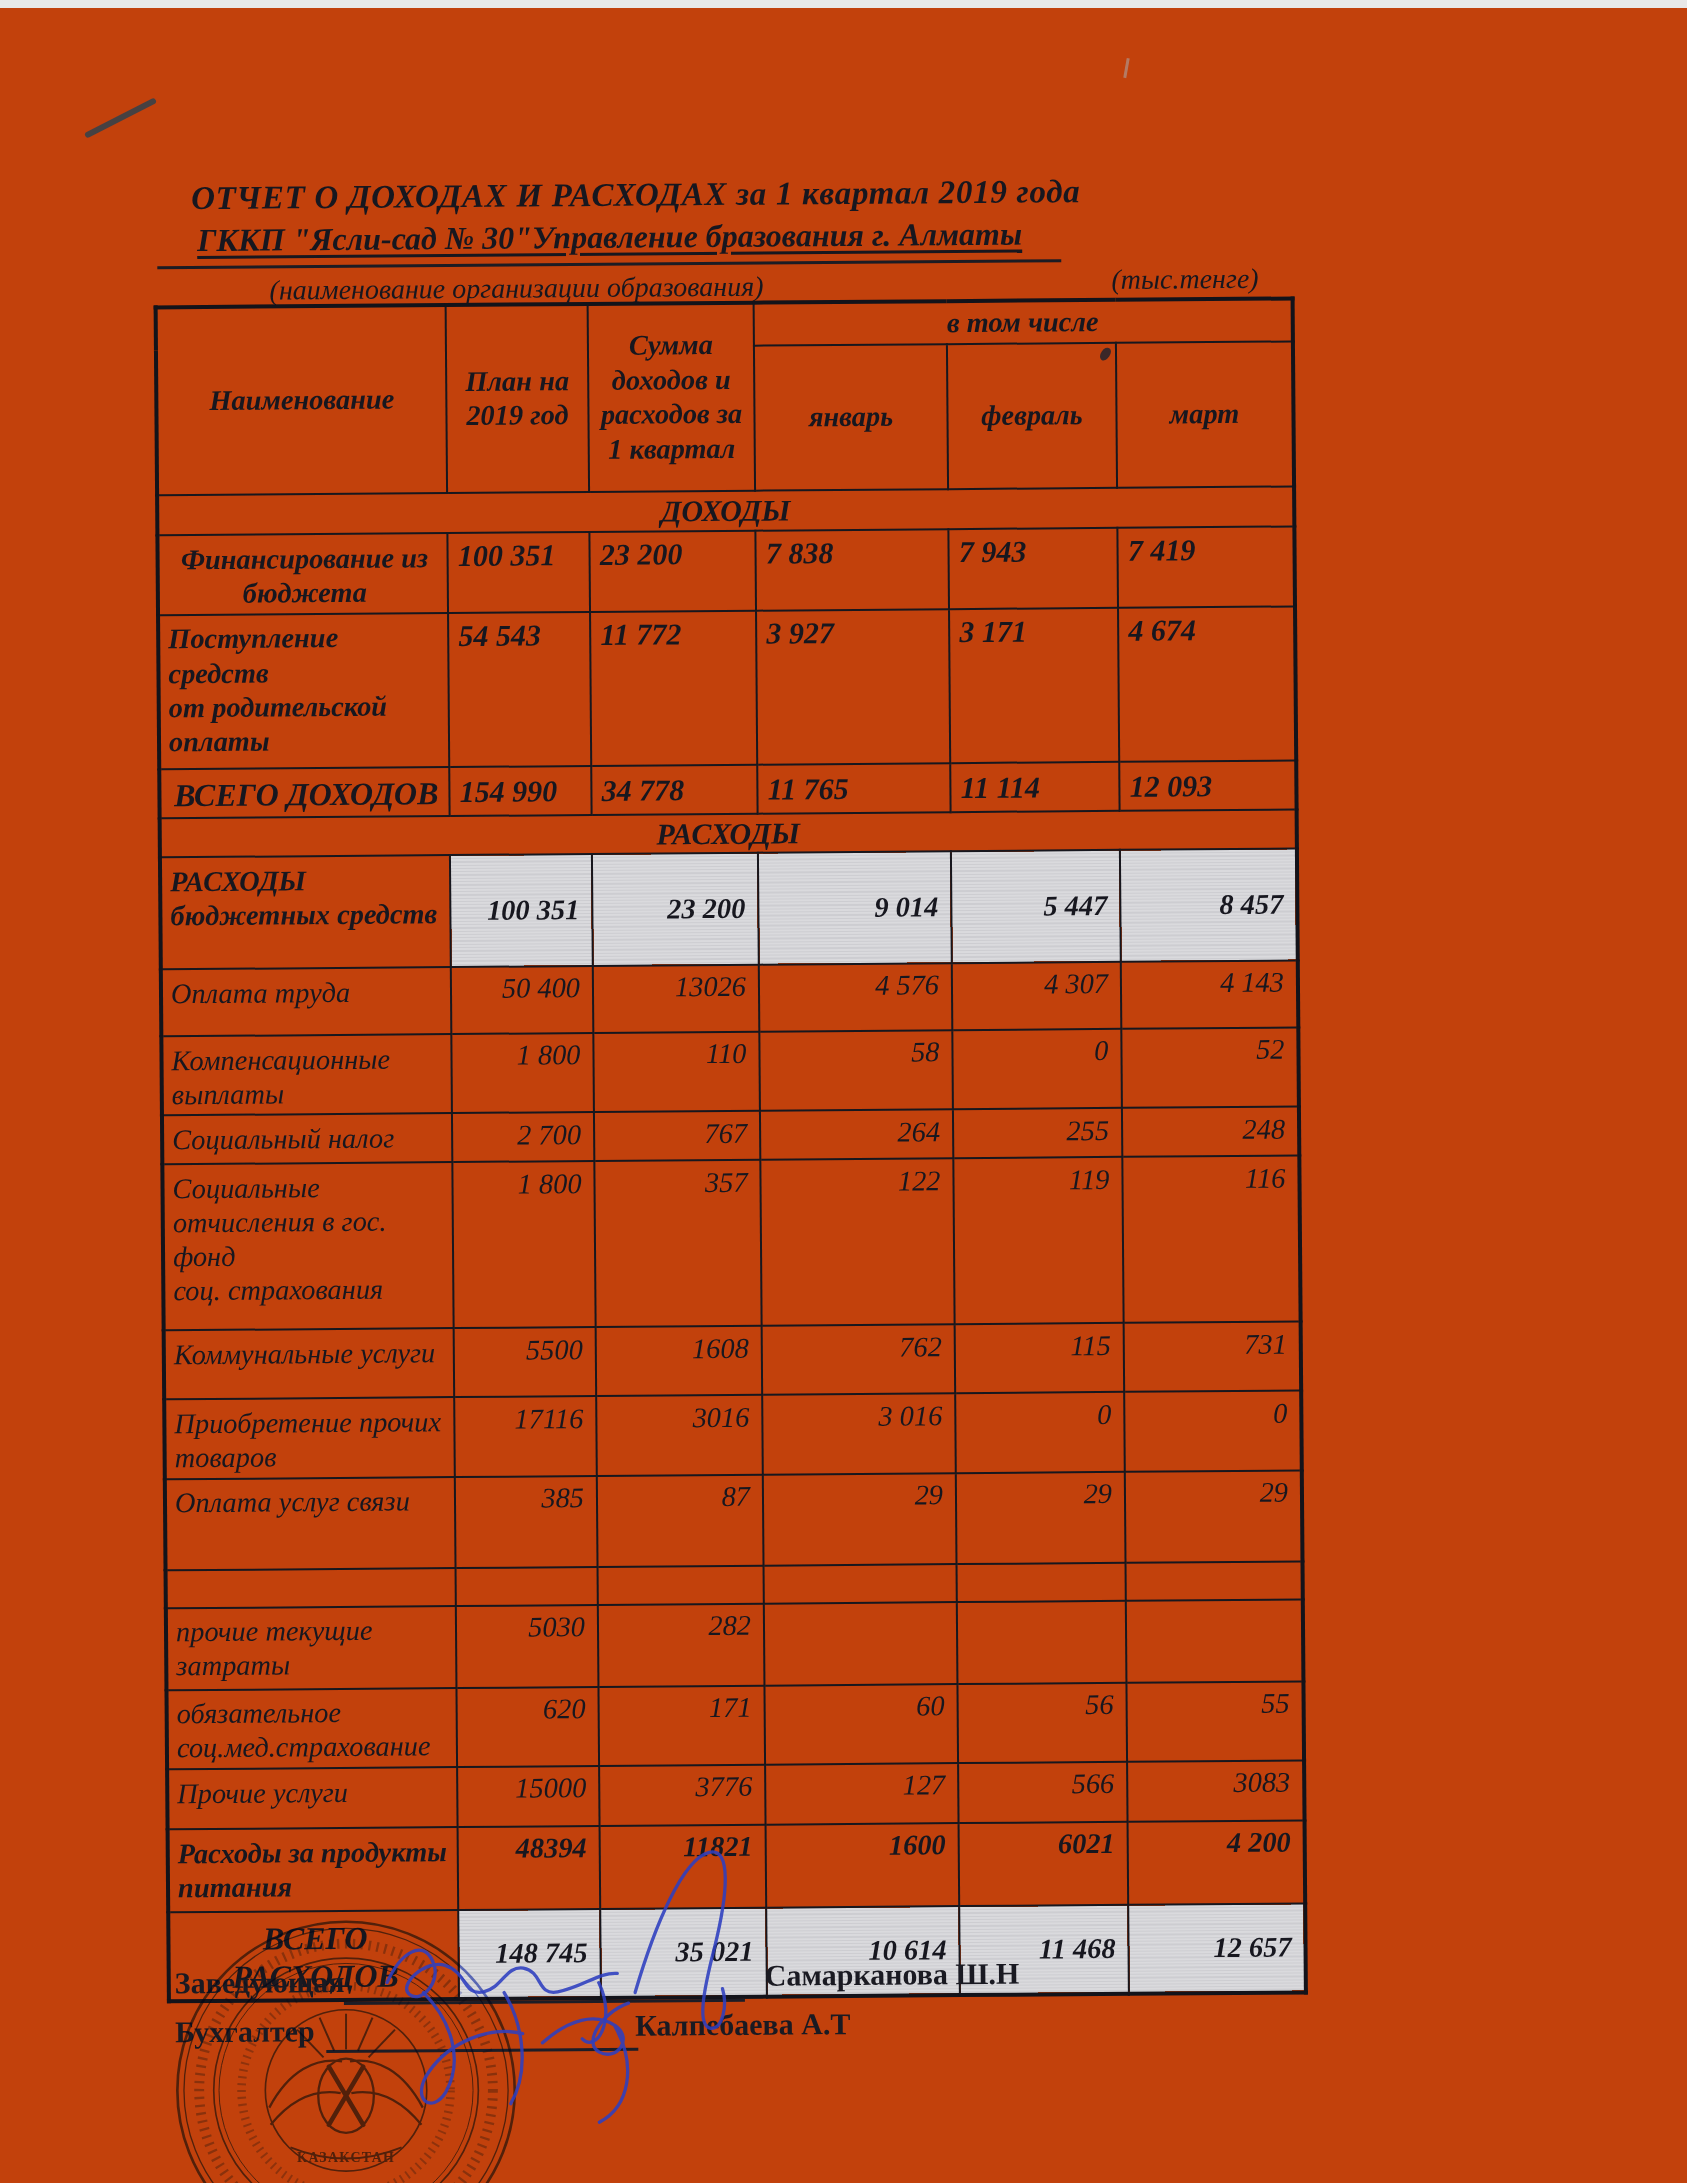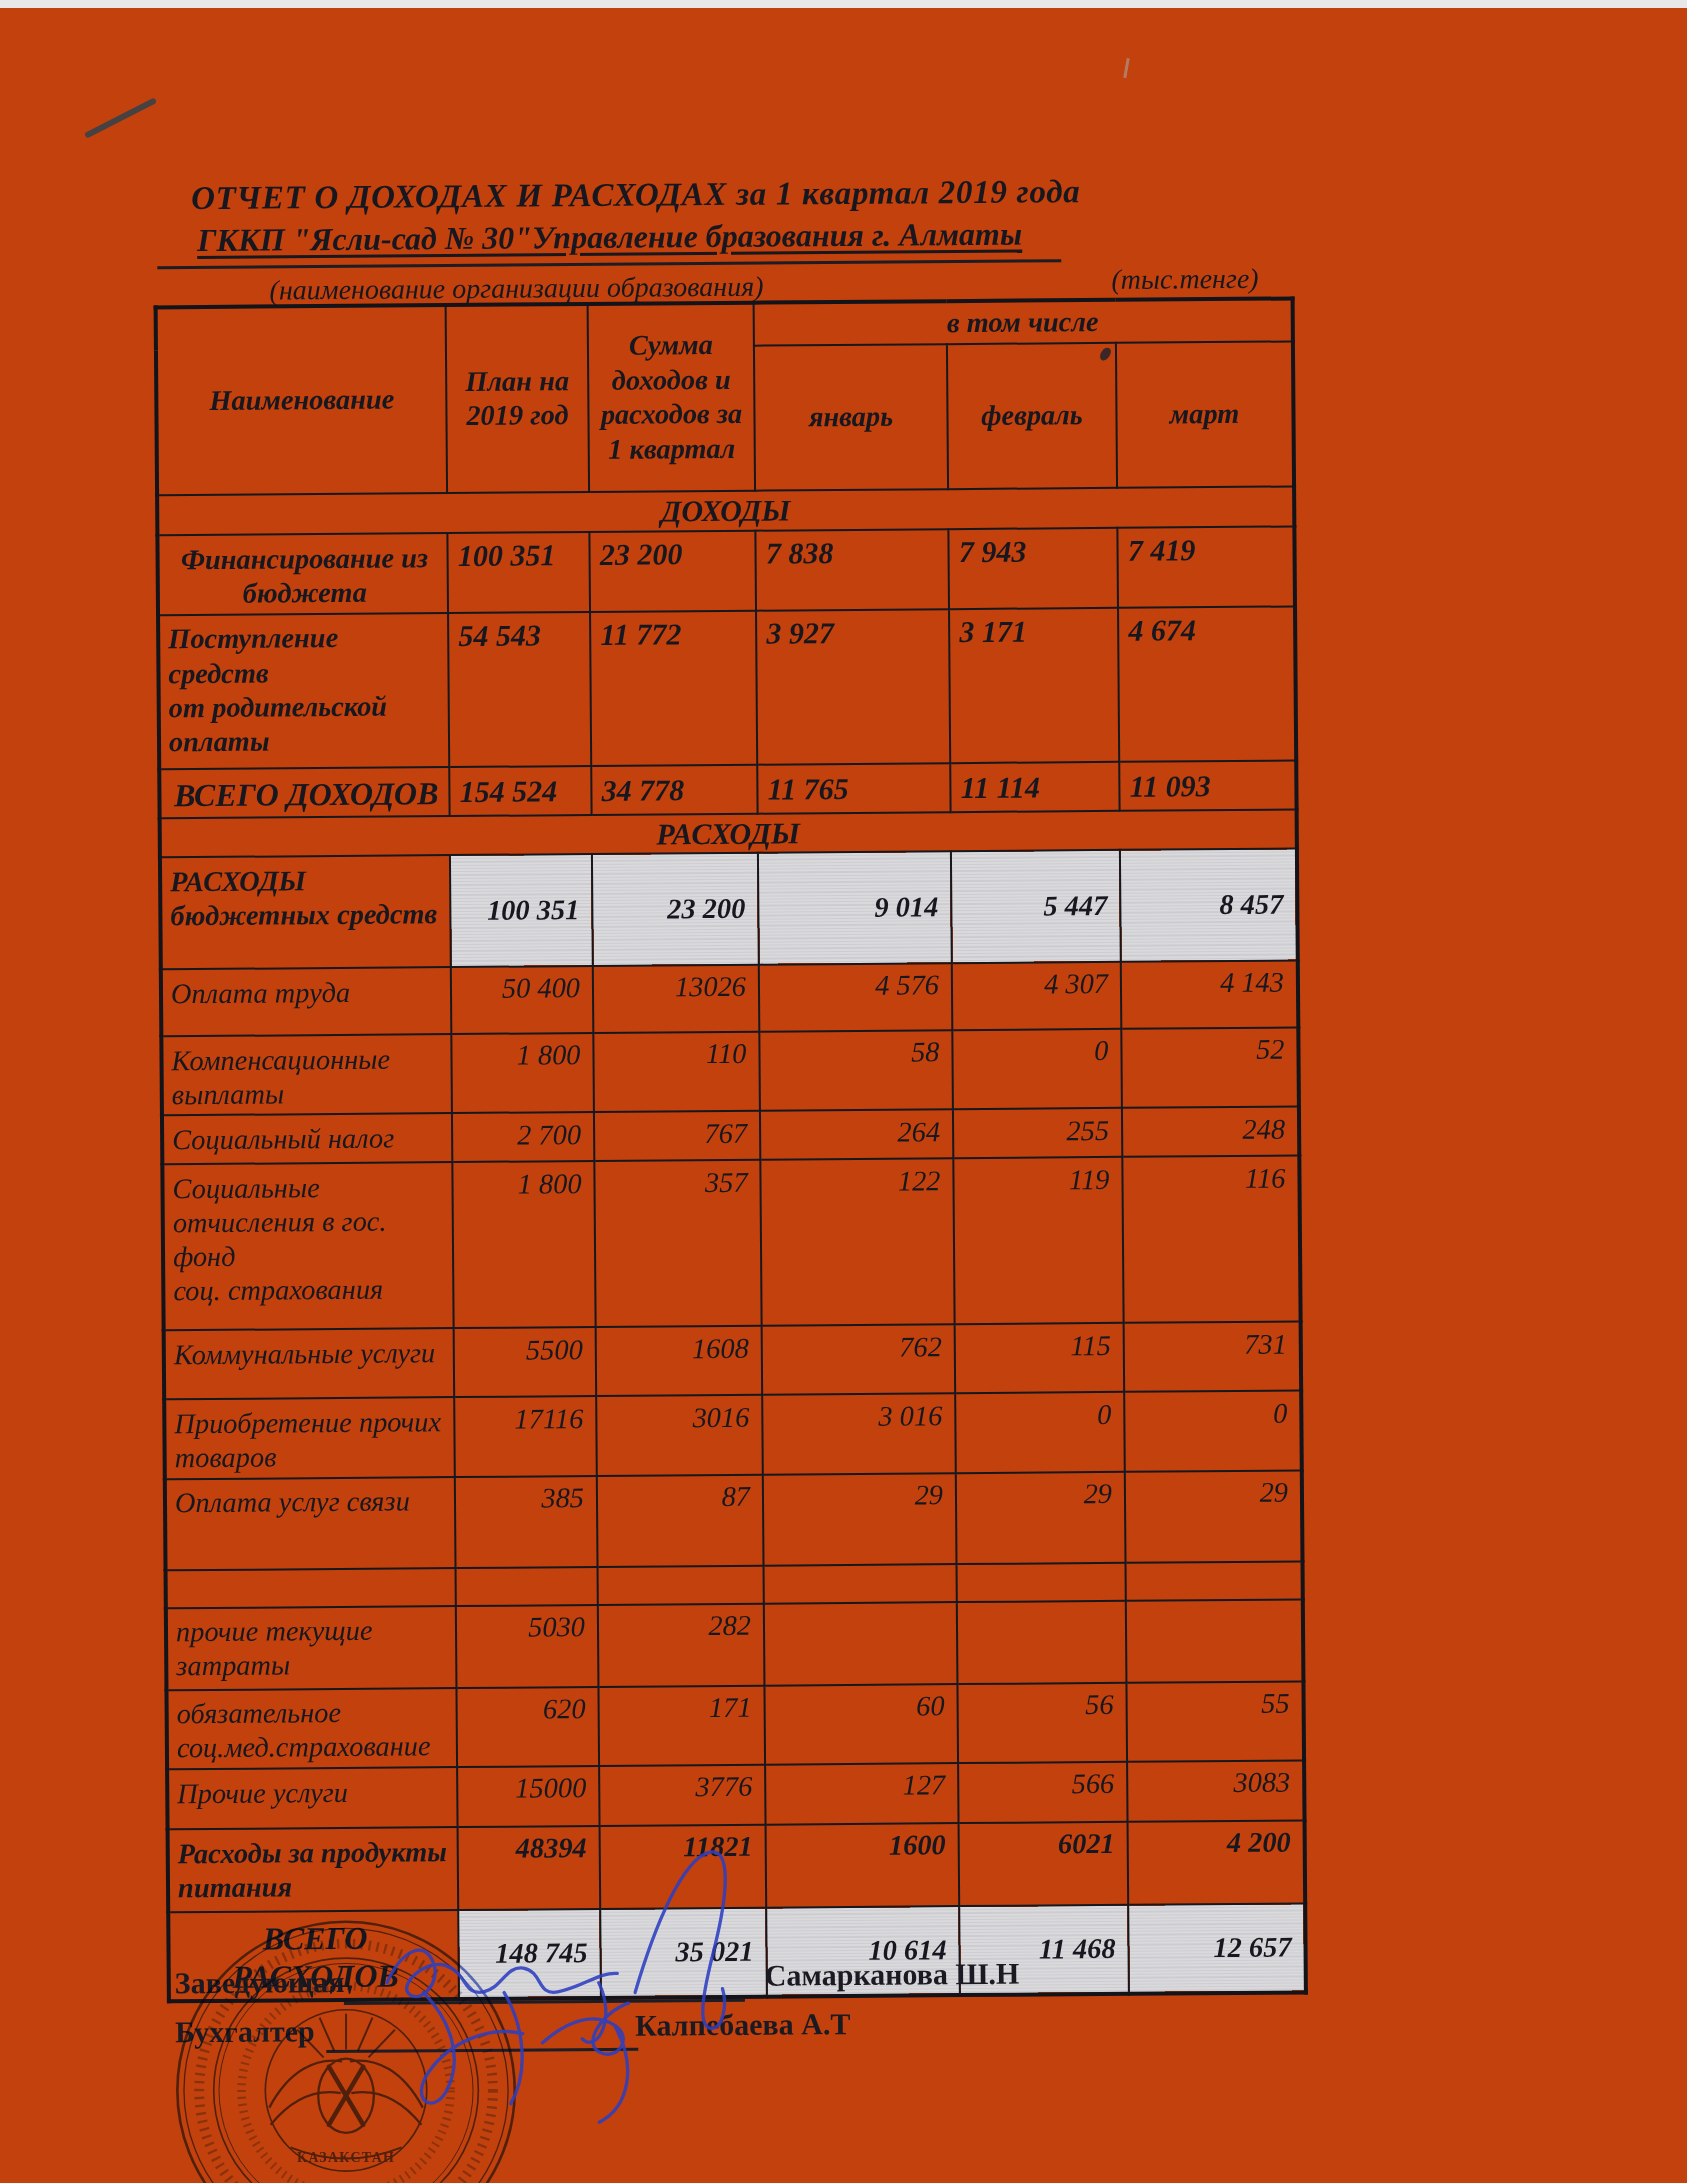--- a/index.html
+++ b/index.html
@@ -162,25 +162,25 @@
 оплаты</td>
           <td class="num-inc">54 543</td>
           <td class="num-inc">11 772</td>
           <td class="num-inc">3 927</td>
           <td class="num-inc">3 171</td>
           <td class="num-inc">4 674</td>
         </tr>
 
         <tr style="height:36px">
           <td class="lbl big">ВСЕГО ДОХОДОВ</td>
-          <td class="num-inc mid">154 524</td>
+          <td class="num-inc mid">154 990</td>
           <td class="num-inc mid">34 778</td>
           <td class="num-inc mid">11 765</td>
           <td class="num-inc mid">11 114</td>
-          <td class="num-inc mid">11 093</td>
+          <td class="num-inc mid">12 093</td>
         </tr>
 
         <tr class="sec-row" style="height:32px">
           <td colspan="6">РАСХОДЫ</td>
         </tr>
 
         <tr style="height:112px">
           <td class="lbl b">РАСХОДЫ
 бюджетных средств</td>
           <td class="num-exp b mid grey">100 351</td>

